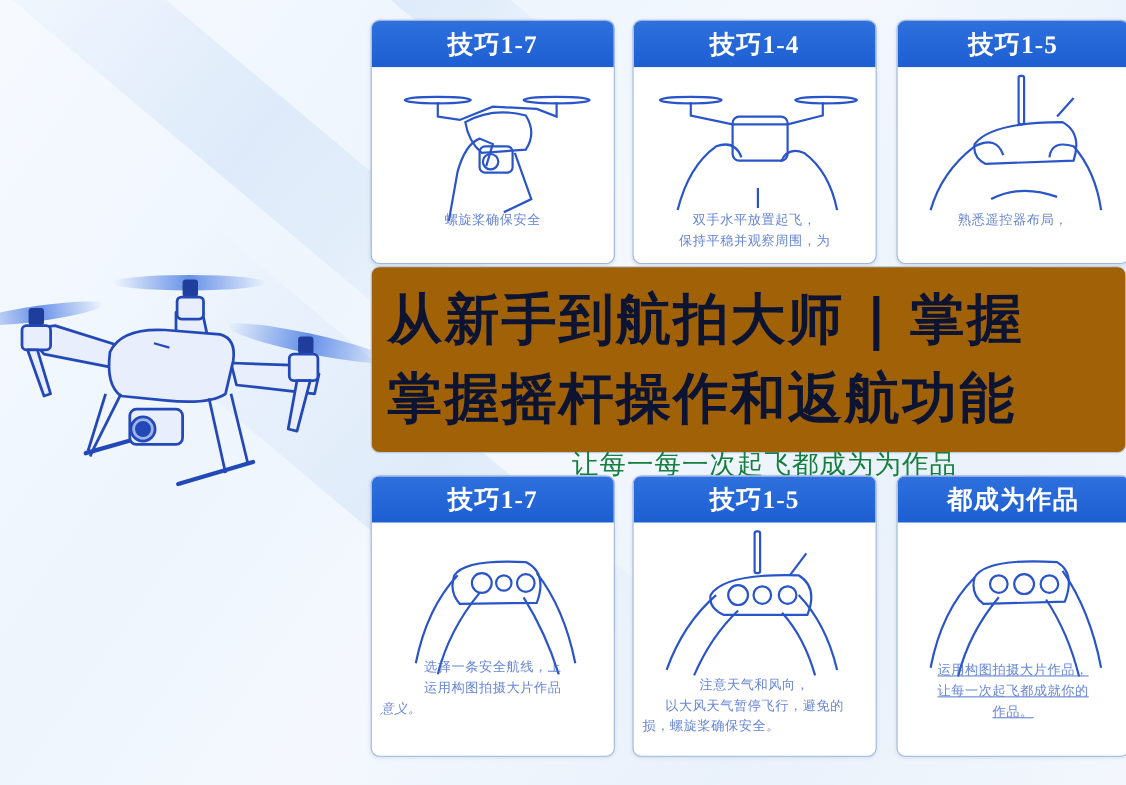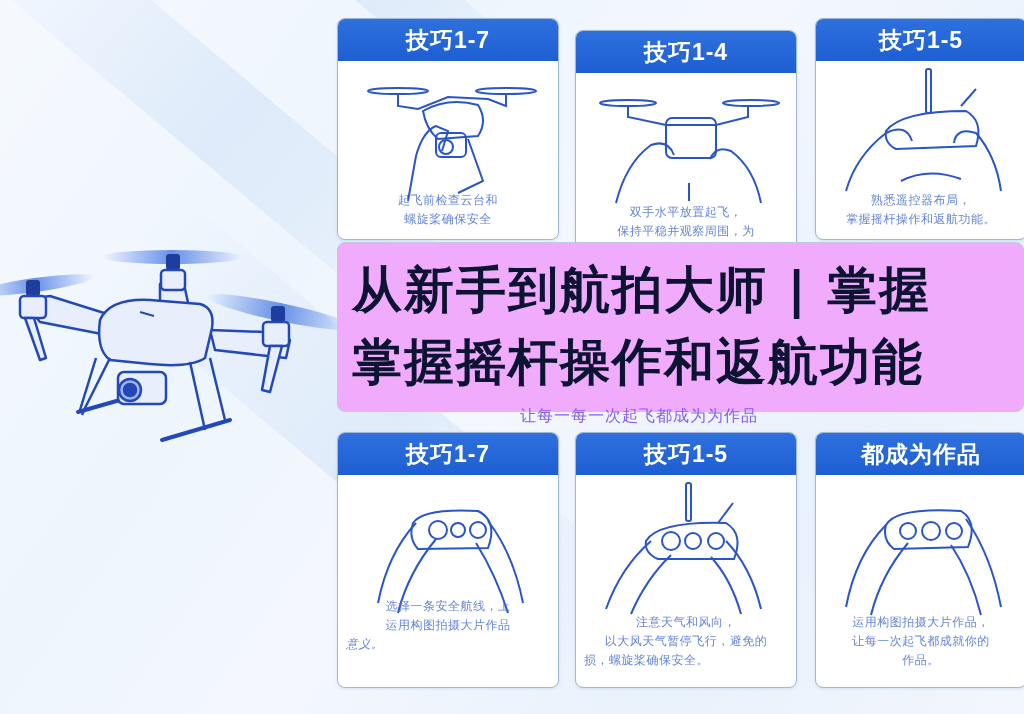--- a/index.html
+++ b/index.html
@@ -25,54 +25,54 @@
     box-shadow: 0 1px 3px rgba(60,100,170,0.15);
   }
   .card-header {
     height: 42px;
     background: linear-gradient(180deg, #2f70de 0%, #1d5fd2 100%);
     color: #fff;
     font-weight: bold;
     font-size: 23px;
     display: flex; align-items: center; justify-content: center;
     letter-spacing: 1px;
-    font-family: Liberation Sans, sans-serif;
+    font-family: Liberation Serif, serif;
   }
   .card-illus { position: absolute; left: 0; right: 0; top: 42px; height: 140px; }
   .card-caption {
     position: absolute; left: 8px; right: 8px;
     color: #4a6fd0;
     font-size: 12px;
     line-height: 19px;
     text-align: center;
     opacity: 0.85;
     letter-spacing: 0.5px;
   }
   .card-caption.left { text-align: left; }
   .card-caption span { display: block; }
 
   .title-panel {
     position: absolute; left: 337px; top: 242px; width: 687px; height: 170px;
-    background: #f0abfc;
+    background: #a16207;
     border: 1.5px solid #bccbe2;
     border-radius: 8px;
   }
   .title-line {
     position: absolute; left: 14px; right: 0;
     font-family: "DejaVu Sans", sans-serif;
     font-weight: bold;
     color: #0d1432;
     font-size: 50px;
     letter-spacing: 2px;
     white-space: nowrap;
   }
   .subtitle {
     position: absolute; left: 520px; top: 406px;
-    color: #8b5cf6;
-    font-size: 16px;
+    color: #15803d;
+    font-size: 24px;
     letter-spacing: 1px;
     white-space: nowrap;
   }
 </style>
 </head>
 <body>
 
 <div class="bg-streak" style="left:-120px; top:80px; width:700px; height:90px;"></div>
 <div class="bg-streak" style="left:80px; top:380px; width:600px; height:120px;"></div>
 <div class="bg-streak" style="left:180px; top:-60px; width:400px; height:70px;"></div>
@@ -127,26 +127,25 @@
       <ellipse cx="168" cy="30" rx="30" ry="3"></ellipse>
       <path d="M60 32 L60 45 L80 48 L110 36 L150 38 L168 45 L168 32"></path>
       <path d="M85 50 Q110 36 140 44 Q150 60 140 75 L100 78 Q88 68 85 50 Z"></path>
       <rect x="98" y="72" width="30" height="24" rx="5"></rect>
       <circle cx="108" cy="86" r="7"></circle>
       <path d="M130 78 L145 120 L120 132"></path>
       <path d="M70 140 L78 95 Q85 70 98 65 L110 70 L104 90"></path>
     </g>
   </svg>
   <div class="card-caption" style="top:172px;">
-    <span>起飞前检查云台和</span>
     <span>螺旋桨确保安全</span>
   </div>
 </div>
 
-<div class="card" style="left:575px; top:18px; width:222px; height:222px;margin-top:12px;">
+<div class="card" style="left:575px; top:18px; width:222px; height:222px;">
   <div class="card-header">技巧1-4</div>
   <svg class="card-illus" viewBox="0 0 222 140">
     <g fill="none" stroke="#2a55c9" stroke-width="2">
       <ellipse cx="52" cy="30" rx="28" ry="3"></ellipse>
       <ellipse cx="175" cy="30" rx="28" ry="3"></ellipse>
       <path d="M52 32 L52 44 L90 52 L140 52 L172 44 L172 32"></path>
       <rect x="90" y="45" width="50" height="40" rx="6"></rect>
       <path d="M40 130 Q50 90 75 72 Q92 66 98 82"></path>
       <path d="M185 130 Q178 95 155 78 Q140 72 134 86"></path>
       <path d="M113 110 L113 128"></path>
@@ -165,21 +164,20 @@
       <rect x="110" y="8" width="5" height="44" rx="2"></rect>
       <path d="M145 45 L160 28"></path>
       <path d="M70 70 Q85 50 150 50 Q168 60 160 85 L80 88 Q68 82 70 70 Z"></path>
       <path d="M30 130 Q40 95 70 72 Q90 62 96 80"></path>
       <path d="M185 130 Q180 95 160 72 Q140 66 138 82"></path>
       <path d="M85 120 Q112 106 145 118"></path>
     </g>
   </svg>
   <div class="card-caption" style="top:172px;">
     <span>熟悉遥控器布局，</span>
-    <span>掌握摇杆操作和返航功能。</span>
   </div>
 </div>
 
 <div class="title-panel">
   <div class="title-line" style="top:14px;">从新手到航拍大师 | 掌握</div>
   <div class="title-line" style="top:86px;">掌握摇杆操作和返航功能</div>
 </div>
 <div class="subtitle">让每一每一次起飞都成为为作品</div>
 
 <div class="card" style="left:337px; top:432px; width:222px; height:256px;">
@@ -233,18 +231,18 @@
       <path d="M70 40 Q80 22 145 26 Q162 36 152 62 L78 64 Q66 55 70 40 Z"></path>
       <circle cx="92" cy="46" r="8"></circle>
       <circle cx="115" cy="46" r="9"></circle>
       <circle cx="138" cy="46" r="8"></circle>
       <path d="M30 122 Q40 70 70 40"></path>
       <path d="M55 130 Q65 90 92 58"></path>
       <path d="M185 122 Q175 70 150 34"></path>
       <path d="M165 130 Q155 90 135 60"></path>
     </g>
   </svg>
-  <div class="card-caption" style="top:180px;">
+  <div class="card-caption" style="top:167px;text-decoration:underline;">
     <span>运用构图拍摄大片作品，</span>
     <span>让每一次起飞都成就你的</span>
     <span style="text-align:center;">作品。</span>
   </div>
 </div>
 
 </body></html>

